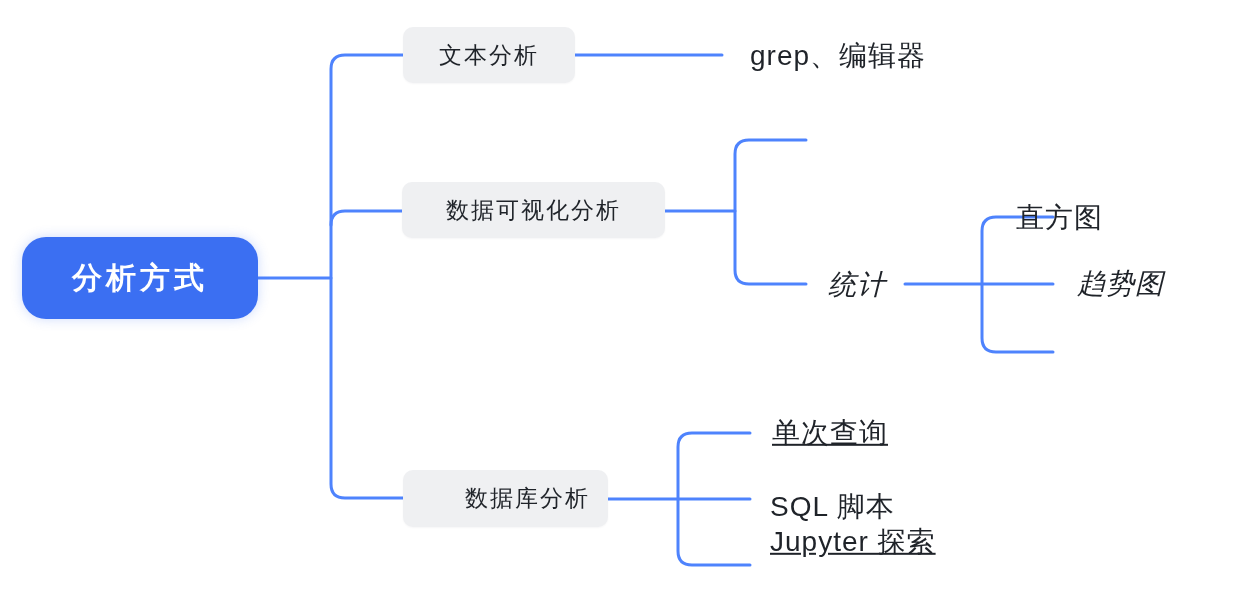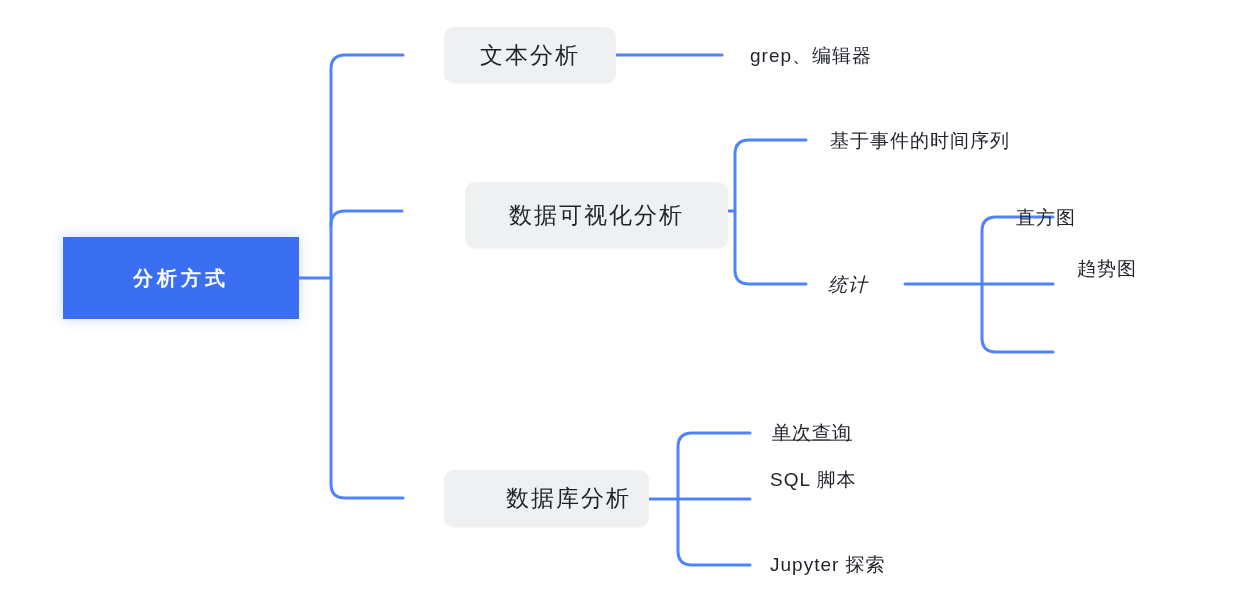--- a/index.html
+++ b/index.html
@@ -25,64 +25,63 @@
     fill:none;
     stroke-linecap:round;
   }
   .node{
     position:absolute;
     display:flex;
     align-items:center;
     justify-content:center;
     white-space:nowrap;
     cursor:pointer;
-    margin-left:41px;
   }
   .node.root{
     left:22px;top:237px;width:236px;height:82px;
     background:var(--root-bg);
     color:var(--root-text);
-    border-radius:0;
-    font-size:20px;
+    border-radius:24px;
+    font-size:30px;
     font-weight:600;
     letter-spacing:4px;
     box-shadow:0 0 12px rgba(59,111,242,0.25);
     font-family:Liberation Serif, serif;
   }
   .node.branch{
     background:var(--branch-bg);
     border-radius:10px;
     font-size:23px;
     font-weight:500;
     letter-spacing:2px;
     box-shadow:0 1px 2px rgba(31,35,41,0.04);
   }
   .b-text{left:403px;top:27px;width:172px;height:56px;}
-  .b-viz{left:424px;top:182px;width:263px;height:66px;}
+  .b-viz{left:402px;top:182px;width:263px;height:56px;}
   .b-db{left:403px;top:470px;width:205px;height:57px;padding-left:44px;}
   .leaf{
     position:absolute;
     transform:translateY(-50%);
     white-space:nowrap;
-    font-size:19px;
+    font-size:28px;
     font-weight:500;
     letter-spacing:1px;
     color:var(--text);
     cursor:pointer;
     line-height:1.3;
   }
   .l-grep{left:750px;top:56px;}
   .l-events{left:830px;top:141px;}
   .l-stats{left:828px;top:285px;font-style:italic;}
   .l-hist{left:1016px;top:218px;}
-  .l-trend{left:1077px;top:269px;}
+  .l-trend{left:1077px;top:284px;font-style:italic;}
   .l-pdfcdf{left:1077px;top:353px;}
   .l-query{left:772px;top:433px;text-decoration:underline;}
-  .l-sql{left:770px;top:480px;}
-  .l-jupyter{left:770px;top:565px;}
+  .l-sql{left:770px;top:507px;}
+  .l-jupyter{left:770px;top:542px;text-decoration:underline;}
 </style>
 </head>
 <body>
 
 <div class="canvas">
 
   <svg viewBox="0 0 1252 612" aria-hidden="true">
 
     <path class="connector" d="M 258 278 H 331"></path>
 
@@ -104,21 +103,20 @@
 
     <path class="connector" d="M 750 433 H 692 Q 678 433 678 447 V 551 Q 678 565 692 565 H 750"></path>
   </svg>
 
   <div class="node root">分析方式</div>
 
   <div class="node branch b-text">文本分析</div>
   <div class="leaf l-grep">grep、编辑器</div>
 
   <div class="node branch b-viz">数据可视化分析</div>
-  <div class="leaf l-events">基于事件的时间序列</div>
   <div class="leaf l-stats">统计</div>
   <div class="leaf l-hist">直方图</div>
   <div class="leaf l-trend">趋势图</div>
 
   <div class="node branch b-db">数据库分析</div>
   <div class="leaf l-query">单次查询</div>
   <div class="leaf l-sql">SQL 脚本</div>
   <div class="leaf l-jupyter">Jupyter 探索</div>
 
 </div>

